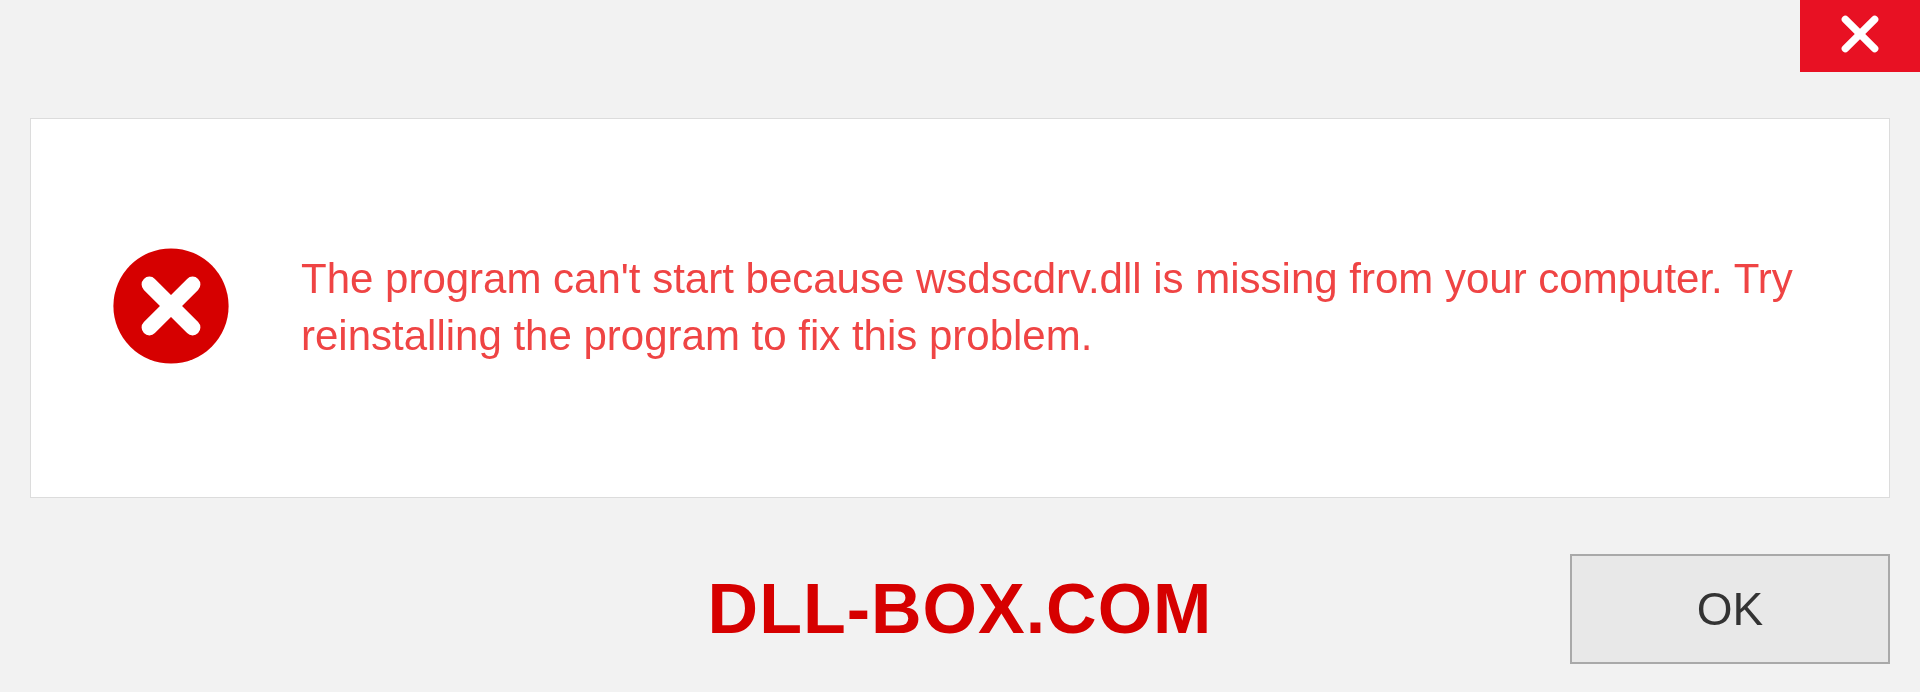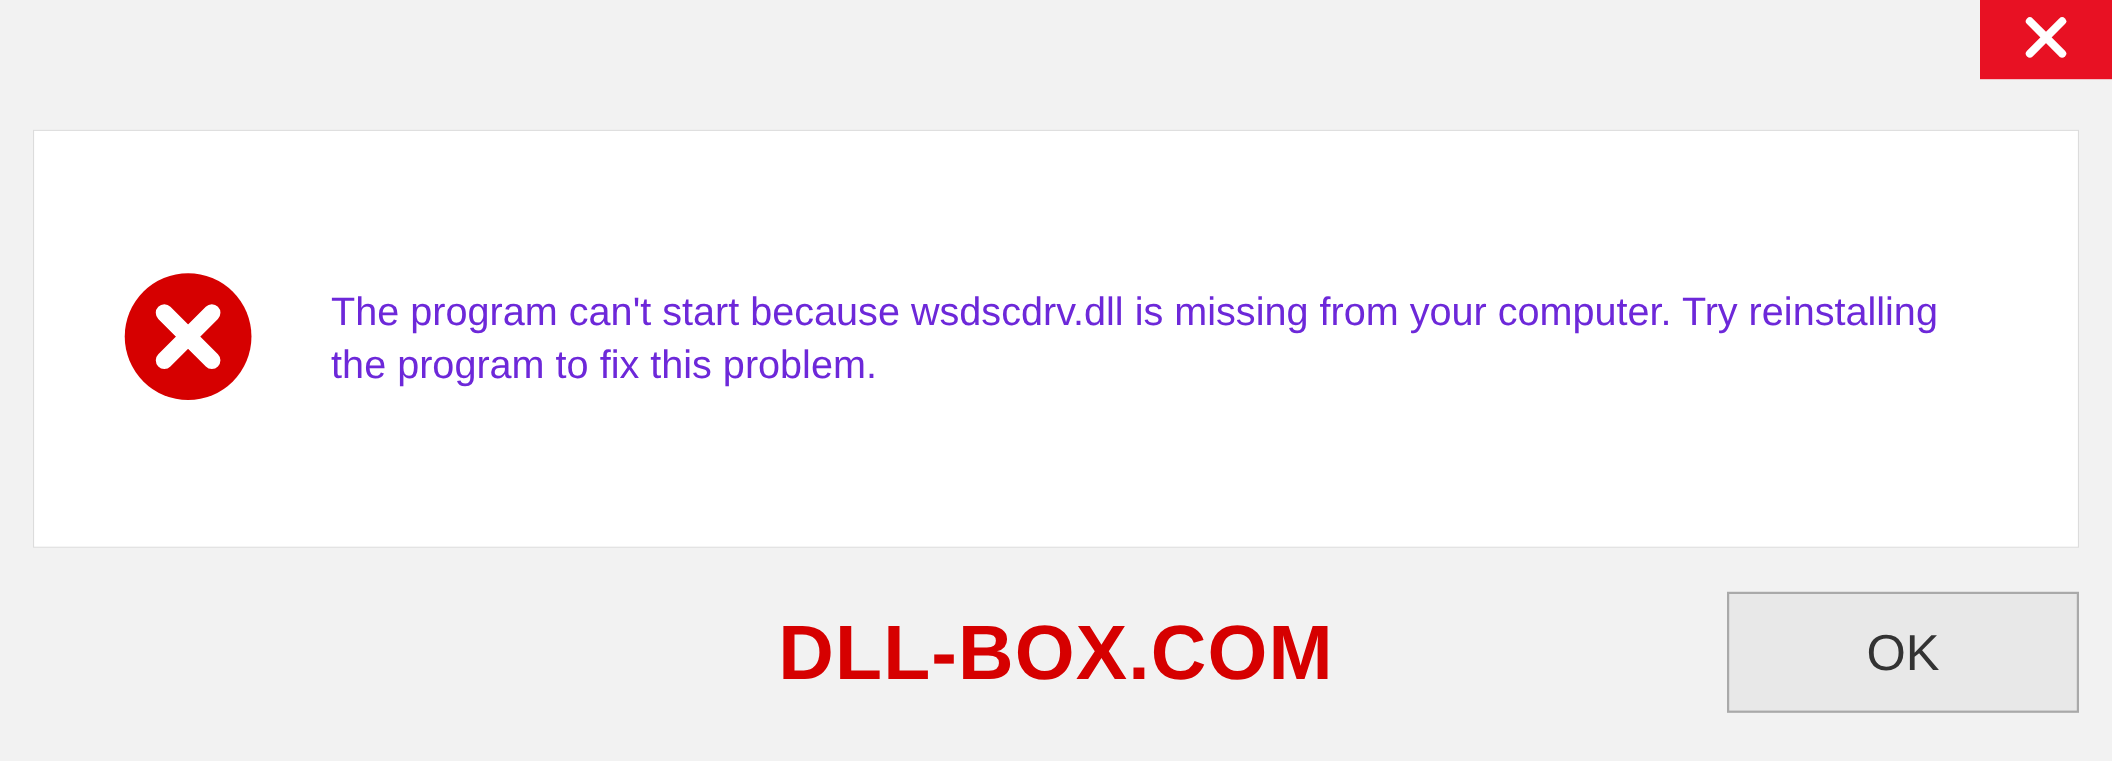--- a/index.html
+++ b/index.html
@@ -54,29 +54,29 @@
     }
     .error-icon-wrap {
       flex: 0 0 auto;
       margin-right: 70px;
     }
     .error-icon-wrap svg {
       width: 120px;
       height: 120px;
     }
     .message {
-      font-size: 36px;
+      font-size: 42px;
       line-height: 1.35;
-      color: #6d28d9;
+      color: #ef4444;
     }
     .footer {
       position: absolute;
       left: 30px;
       right: 30px;
-      bottom: 44px;
+      bottom: 28px;
       display: flex;
       align-items: center;
       justify-content: flex-end;
     }
     .watermark {
       position: absolute;
       left: 50%;
       transform: translateX(-50%);
       font-size: 70px;
       font-weight: 800;

